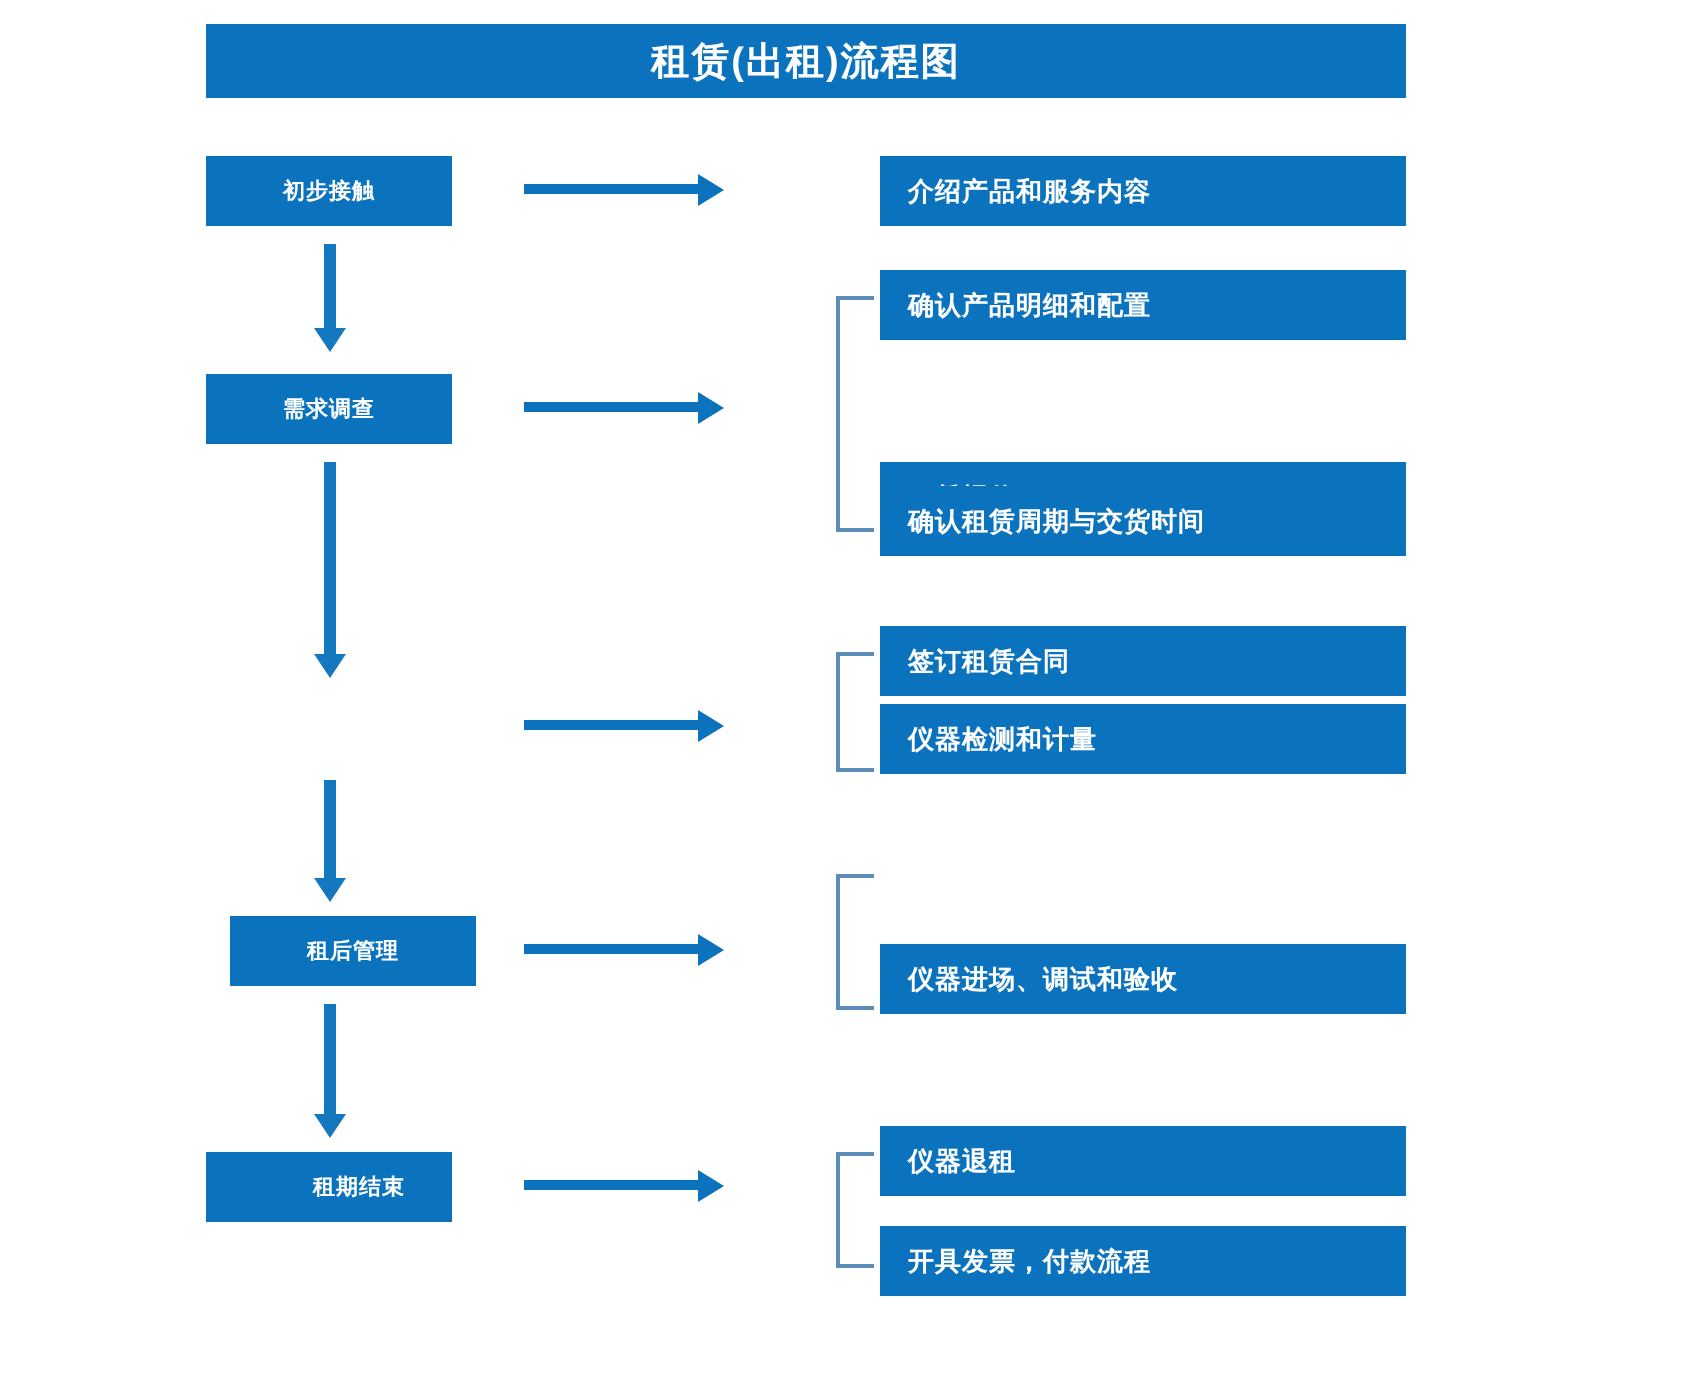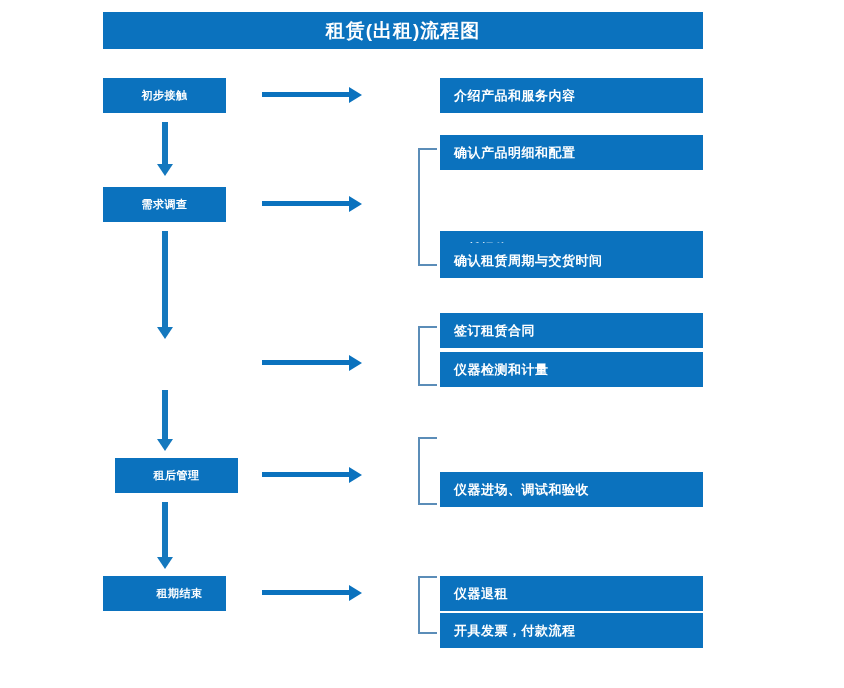--- a/index.html
+++ b/index.html
@@ -176,16 +176,16 @@
 
   <div class="box detail-box" style="top:135px;">确认产品明细和配置</div>
   <div class="box detail-box" style="top:187px;margin-top:44px;">租赁报价</div>
   <div class="box detail-box" style="top:243px;">确认租赁周期与交货时间</div>
 
   <div class="box detail-box" style="top:313px;">签订租赁合同</div>
   <div class="box detail-box" style="top:352px;font-family:Liberation Mono, monospace;">仪器检测和计量</div>
 
   <div class="box detail-box" style="top:424px;margin-top:48px;">仪器进场、调试和验收</div>
 
-  <div class="box detail-box" style="top:563px;margin-top:13px;">仪器退租</div>
+  <div class="box detail-box" style="top:563px;">仪器退租</div>
   <div class="box detail-box" style="top:613px;text-align:right;">开具发票，付款流程</div>
 
 </div>
 
 </body></html>

